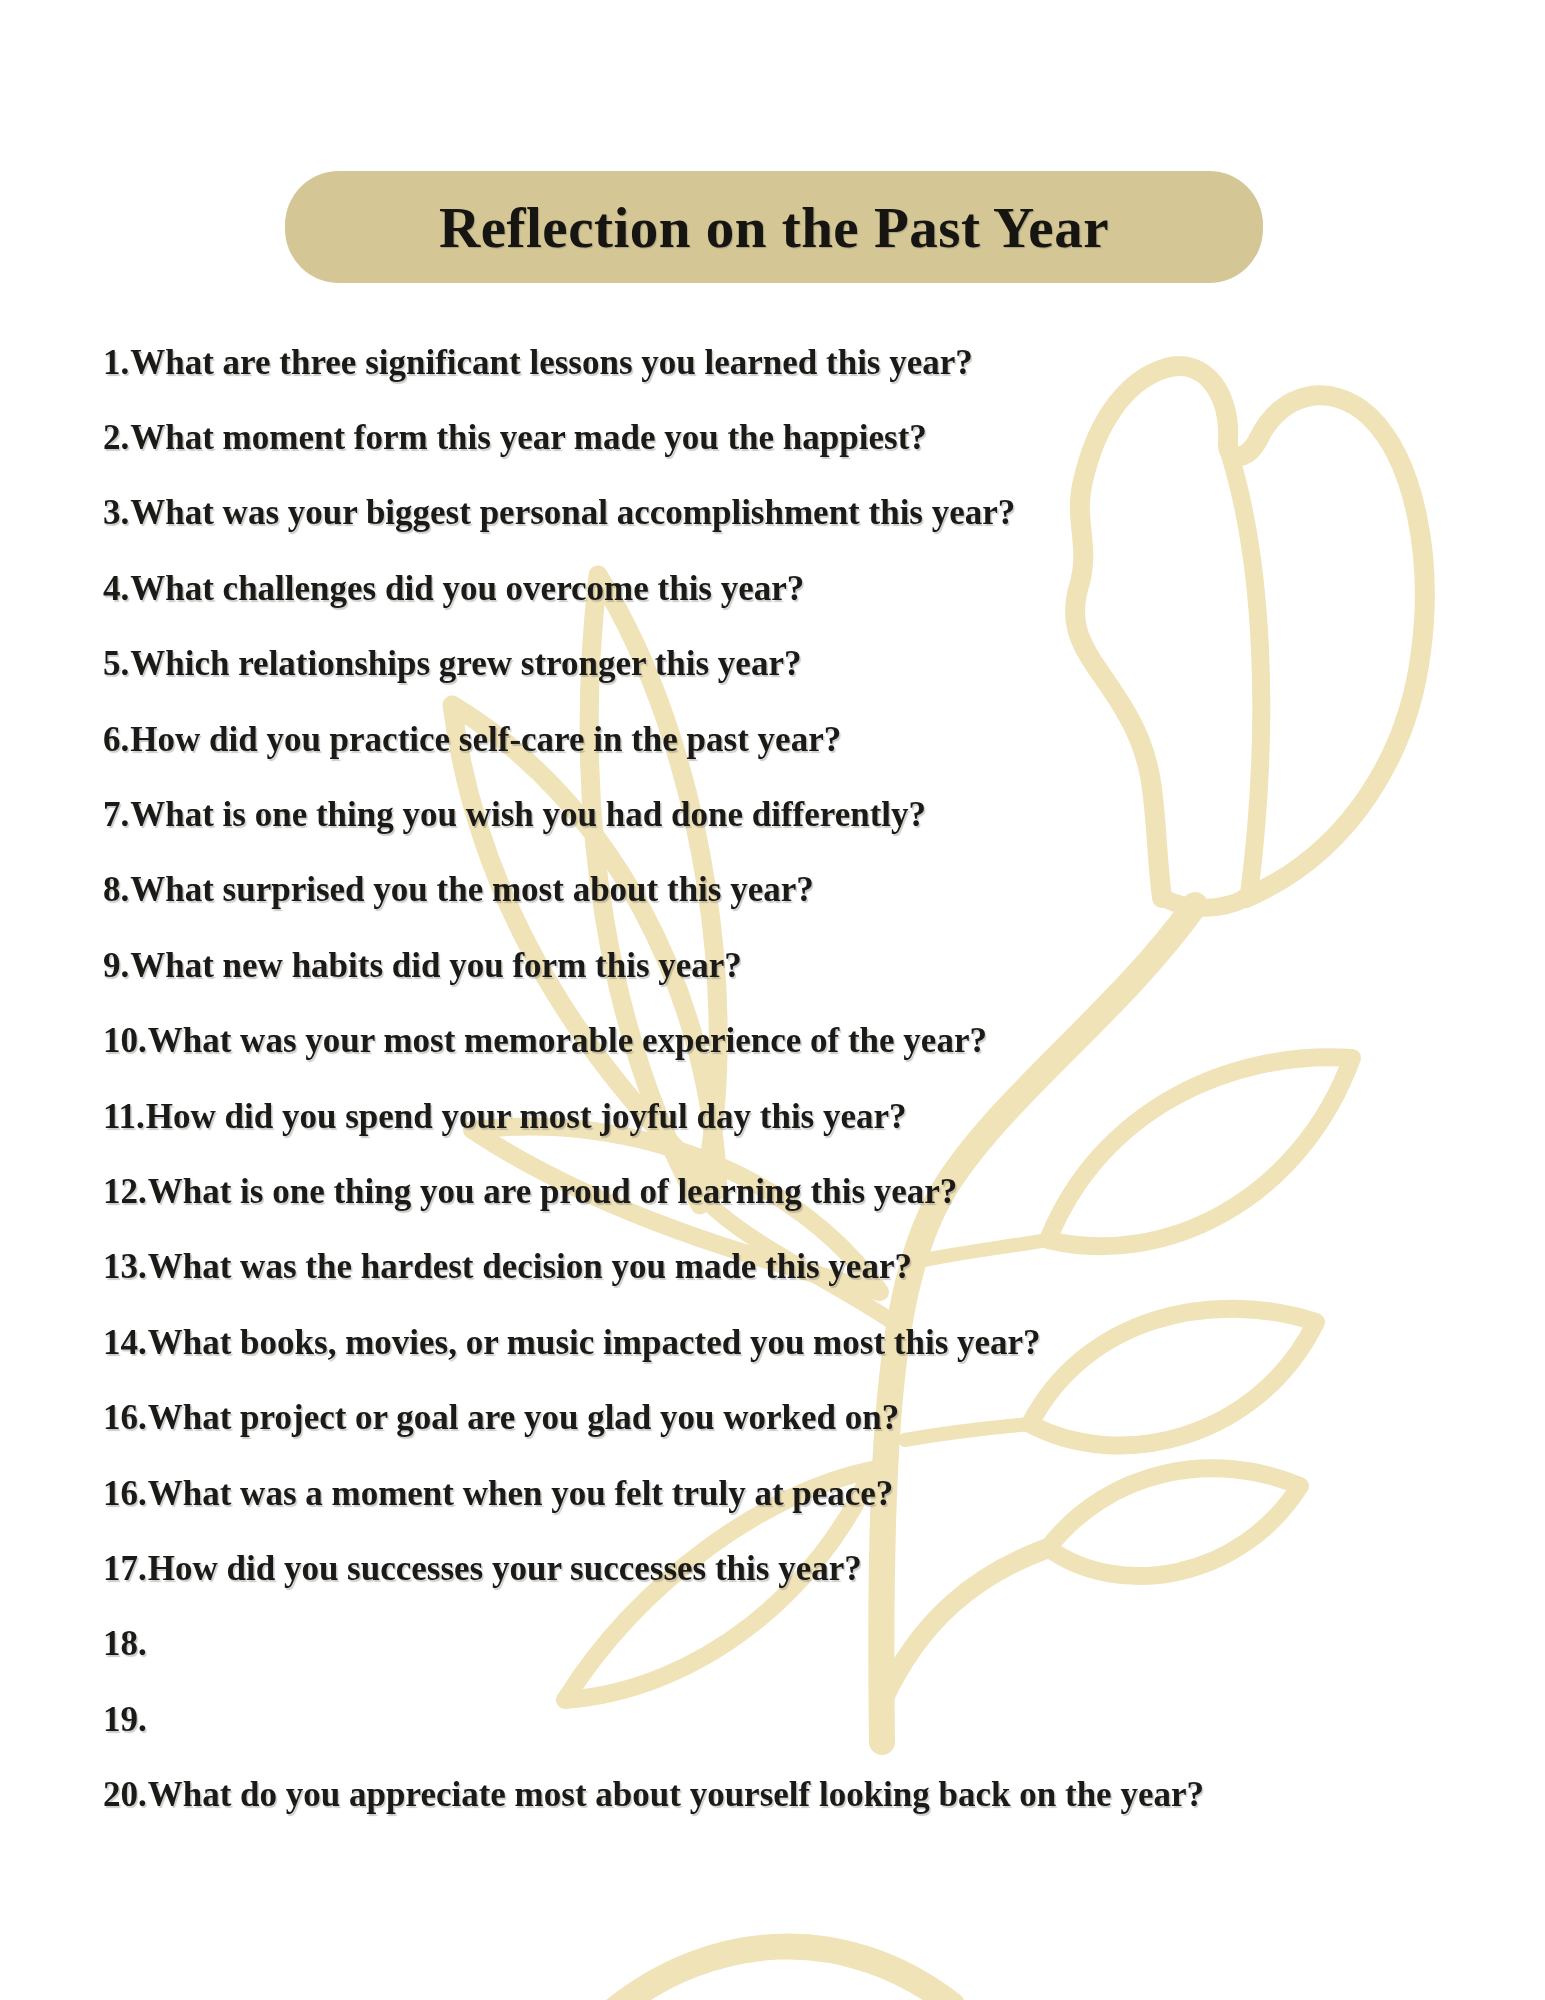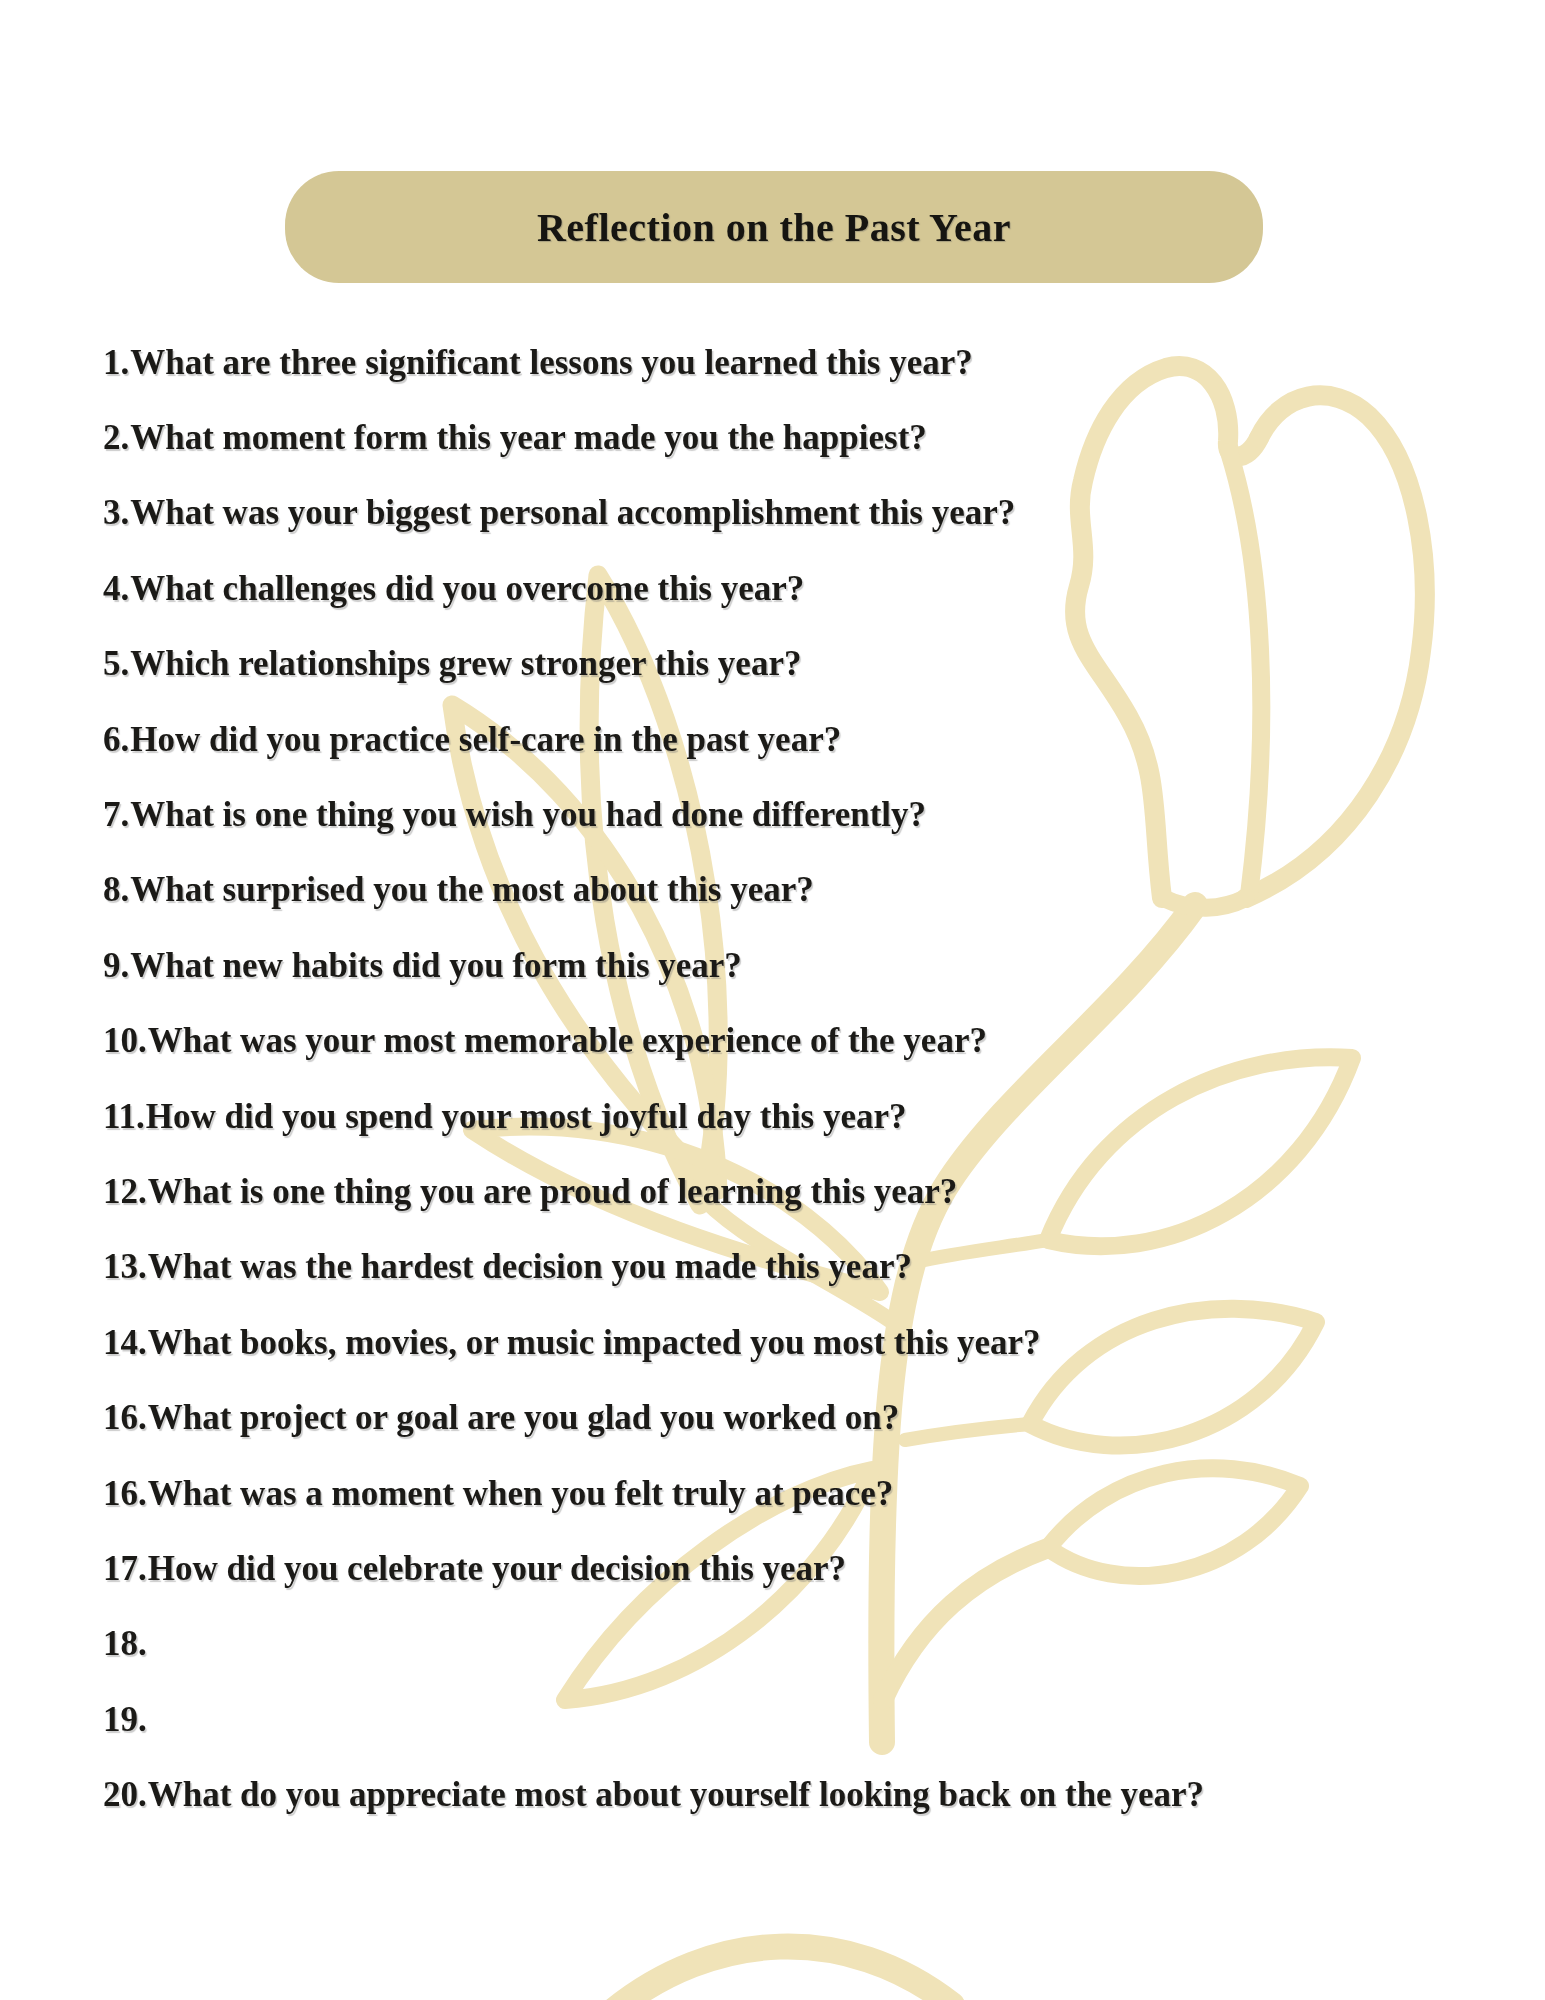--- a/index.html
+++ b/index.html
@@ -27,21 +27,21 @@
     border-radius: 54px;
     display: flex;
     align-items: center;
     justify-content: center;
     z-index: 2;
   }
   .page-title {
     margin: 8px;
     font-family: "Liberation Serif", serif;
     font-weight: 700;
-    font-size: 40px;
+    font-size: 57px;
     letter-spacing: 0.5px;
     color: #161511;
     text-shadow: 1px 1px 1px rgba(90,90,90,0.35);
     white-space: nowrap;
   }
   .questions {
     position: absolute;
     left: 103px;
     top: 325px;
     margin: 0;
@@ -179,21 +179,21 @@
         <span class="q-text">What project or goal are you glad you worked on?</span>
     </li>
 
     <li>
       <span class="q-num">16.</span>
         <span class="q-text">What was a moment when you felt truly at peace?</span>
     </li>
 
     <li>
       <span class="q-num">17.</span>
-        <span class="q-text">How did you celebrate your decision this year?</span>
+        <span class="q-text">How did you successes your successes this year?</span>
     </li>
 
     <li>
       <span class="q-num">18.</span>
     </li>
 
     <li>
       <span class="q-num">19.</span>
     </li>
 

